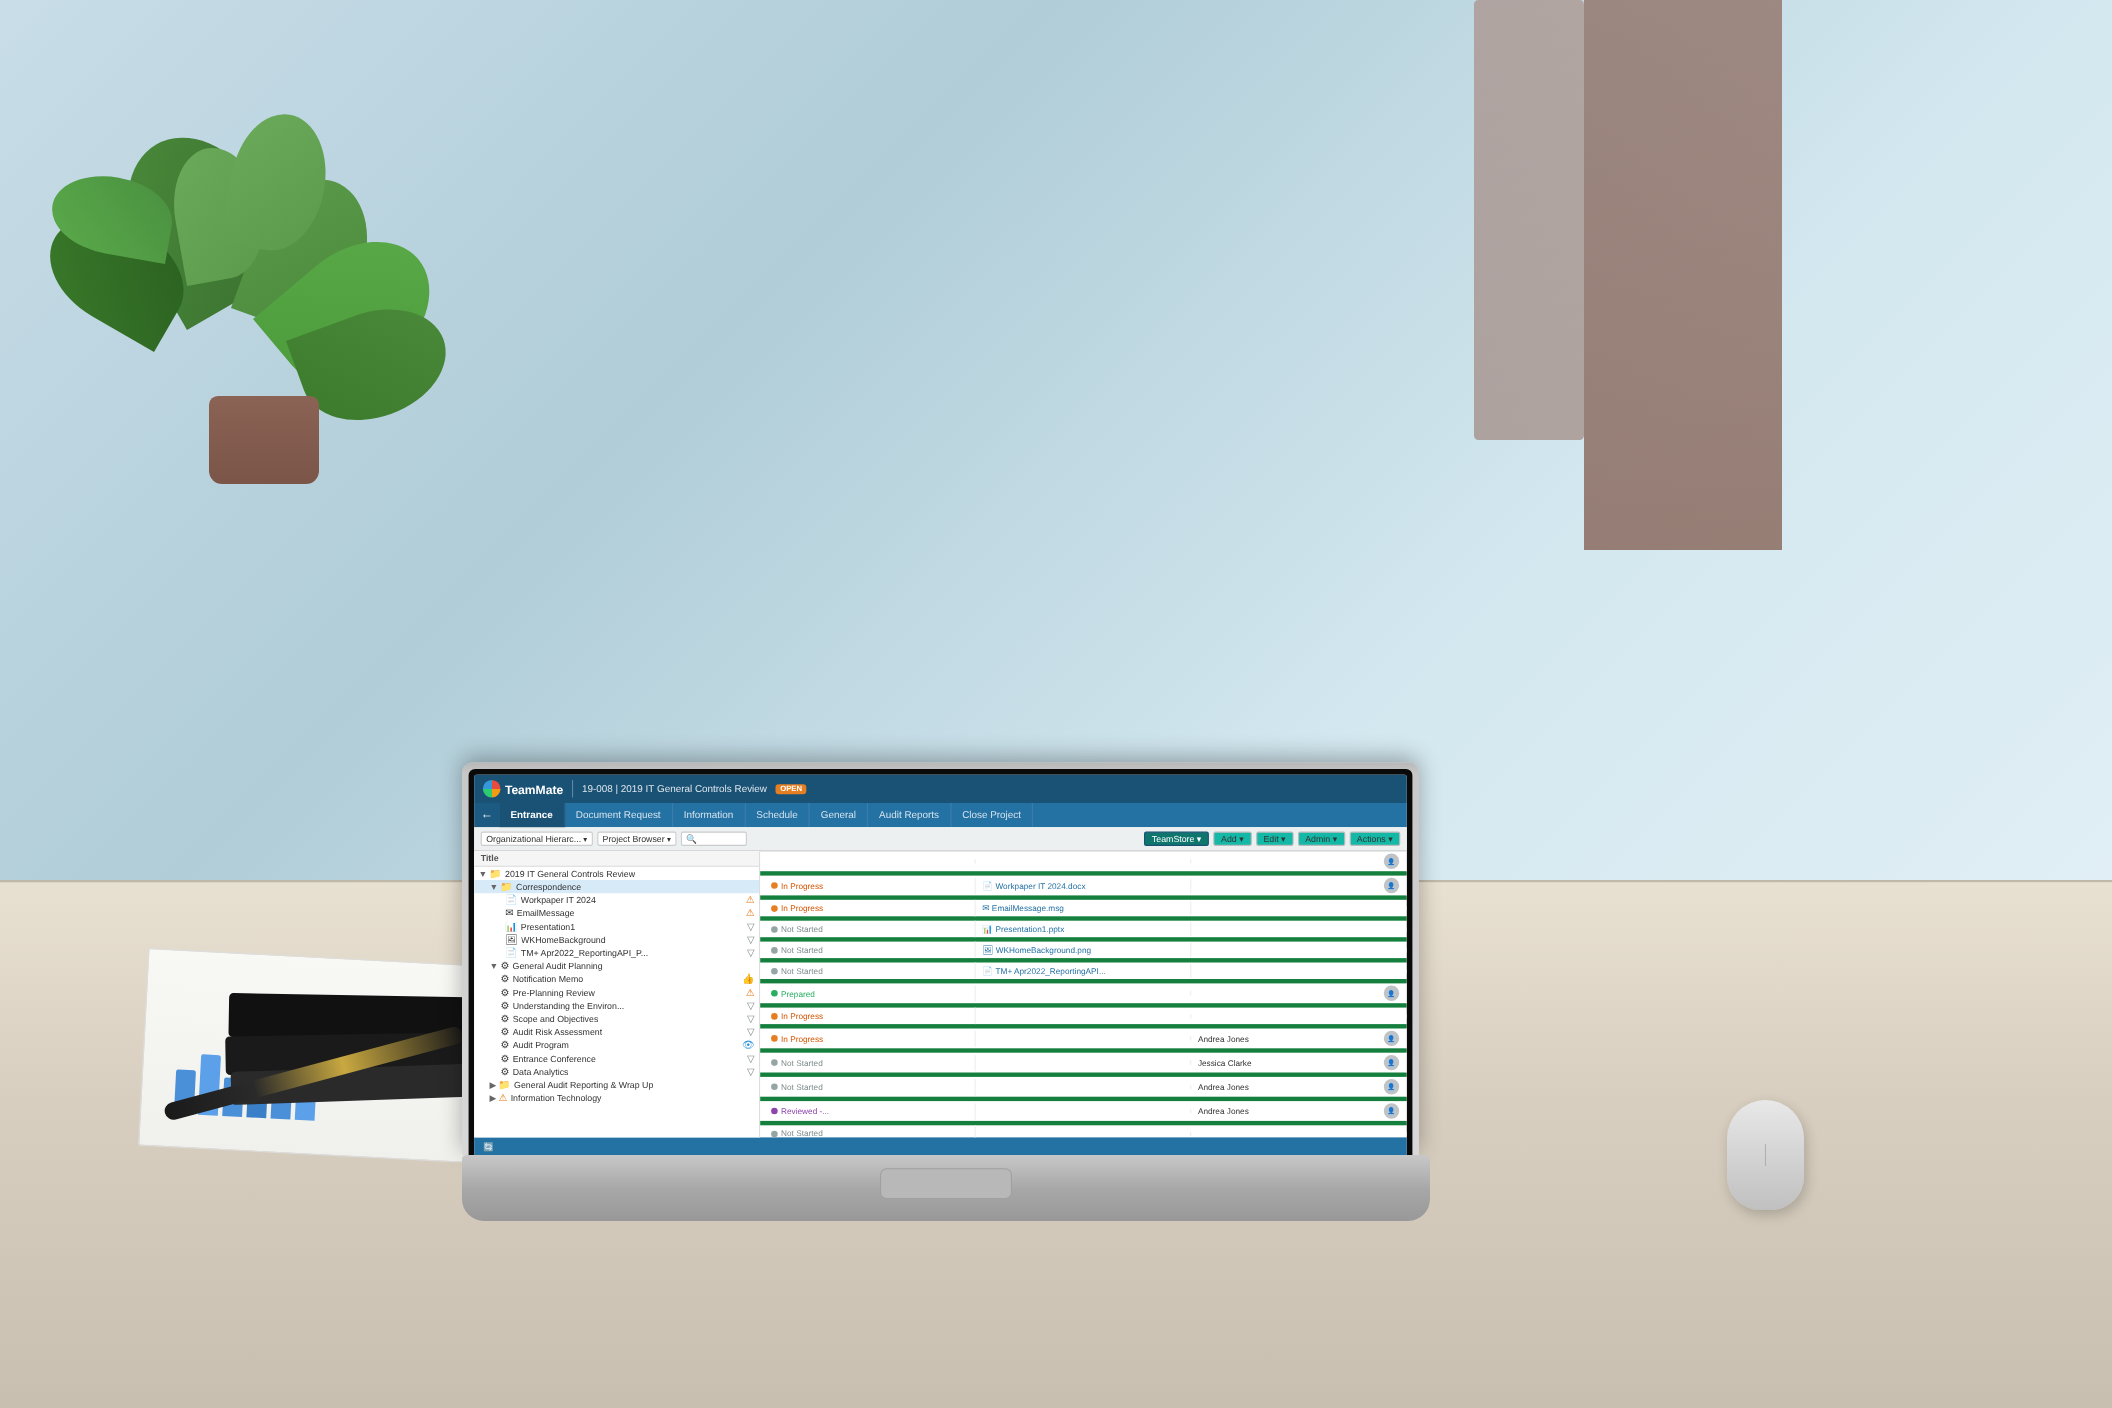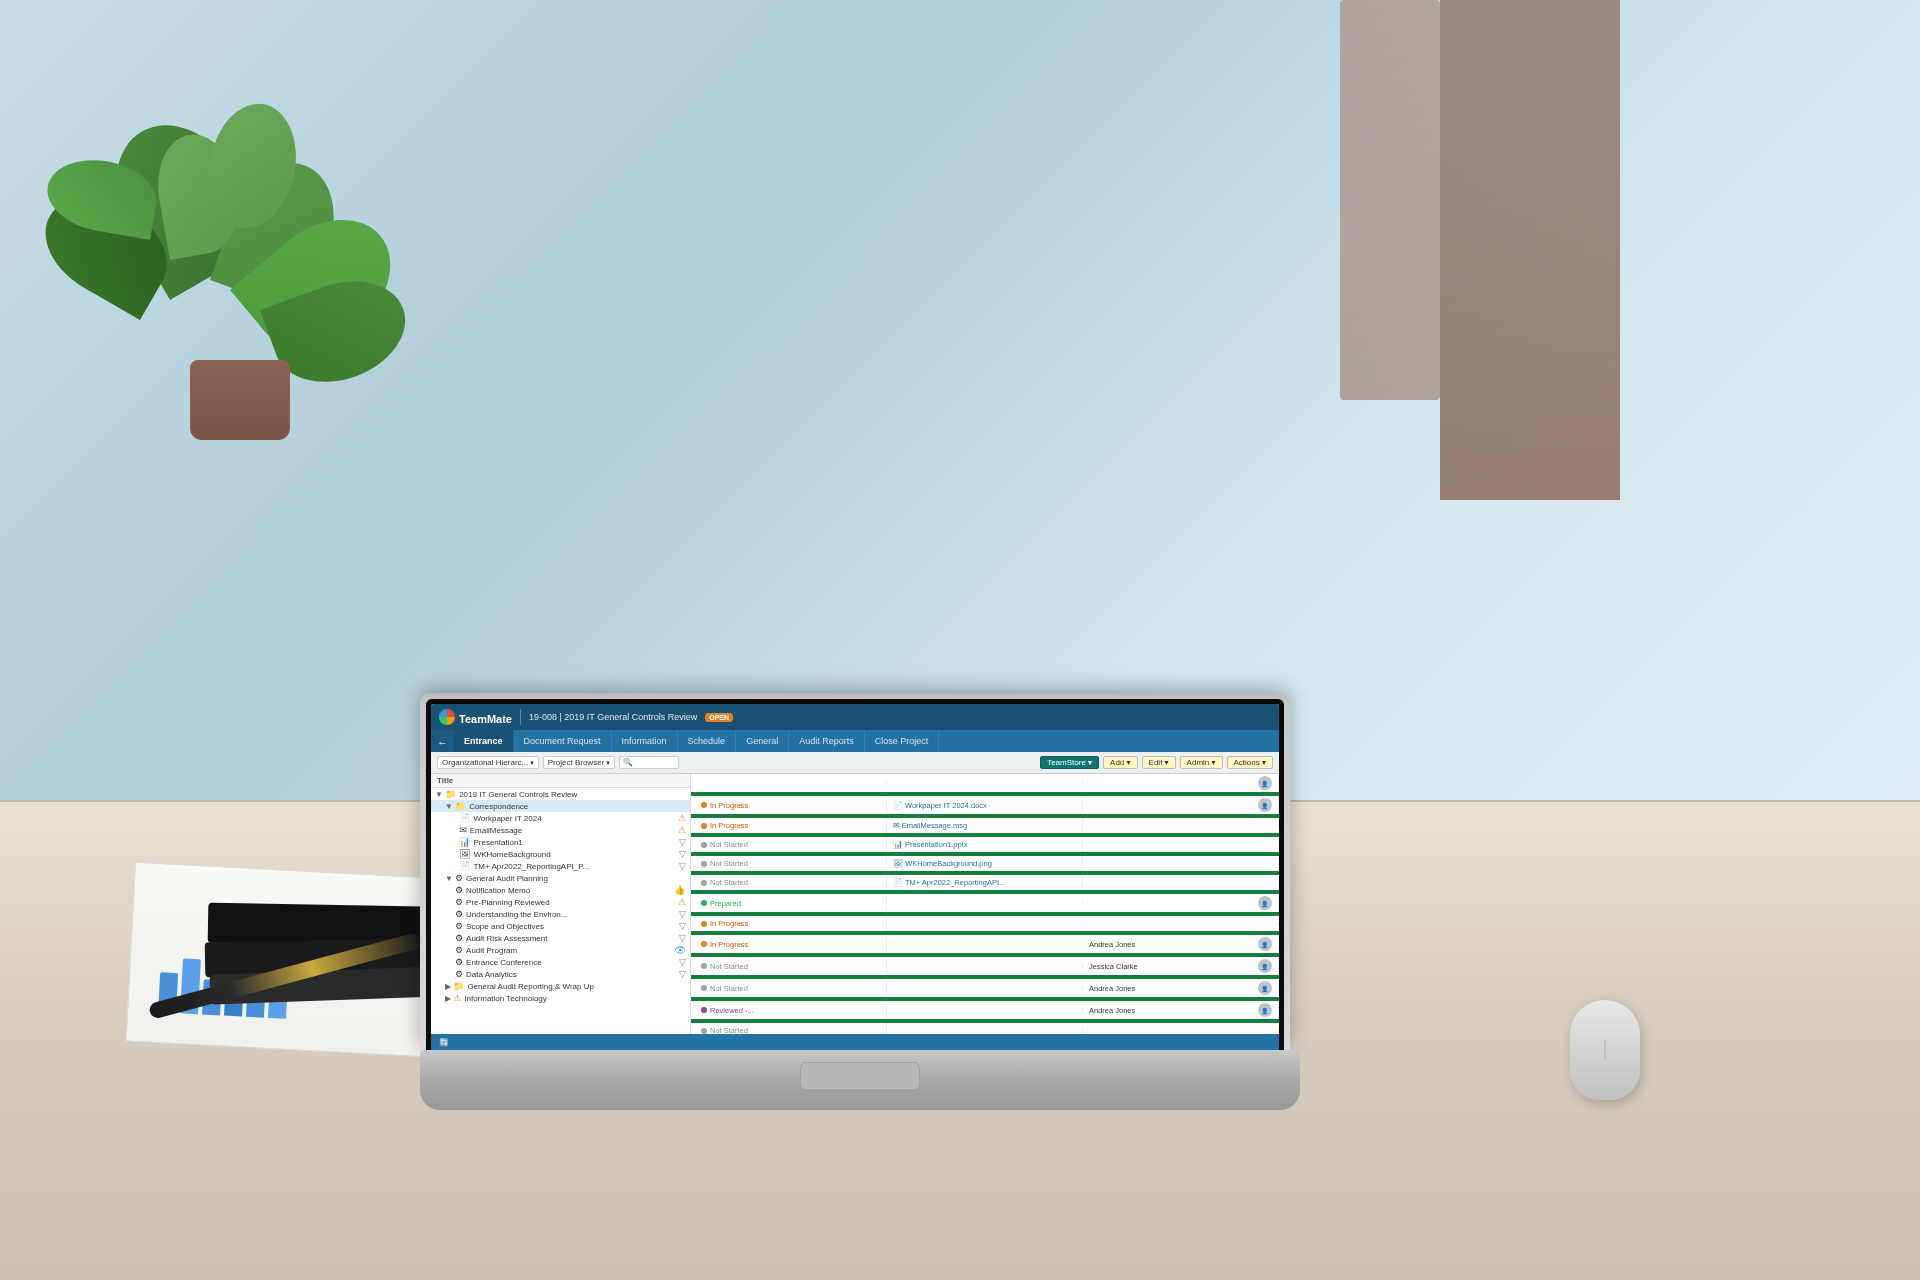--- a/index.html
+++ b/index.html
@@ -256,21 +256,21 @@
       padding: 1px 4px;
       background: #fff;
       border: 1px solid #ccc;
       border-radius: 2px;
       font-size: 8px;
       cursor: pointer;
     }
     .toolbar-btn {
       padding: 1px 6px;
       font-size: 8px;
-      background: #fef9c3;
+      background: #14b8a6;
       border: 1px solid #bbb;
       border-radius: 2px;
       cursor: pointer;
       display: flex;
       align-items: center;
       gap: 2px;
     }
     .toolbar-btn.primary {
       background: #0f766e;
       color: #fff;
@@ -649,21 +649,21 @@
               </div>
 
               <div class="tree-item tree-indent-2">
                 <span class="tree-icon">⚙</span>
                 <span class="tree-label">Notification Memo</span>
                 <span class="thumb">👍</span>
               </div>
 
               <div class="tree-item tree-indent-2">
                 <span class="tree-icon">⚙</span>
-                <span class="tree-label">Pre-Planning Reviewed</span>
+                <span class="tree-label">Pre-Planning Review</span>
                 <span class="warn">⚠</span>
               </div>
 
               <div class="tree-item tree-indent-2">
                 <span class="tree-icon">⚙</span>
                 <span class="tree-label">Understanding the Environ...</span>
                 <span style="color:#7f8c8d;font-size:9px;">▽</span>
               </div>
 
               <div class="tree-item tree-indent-2">

